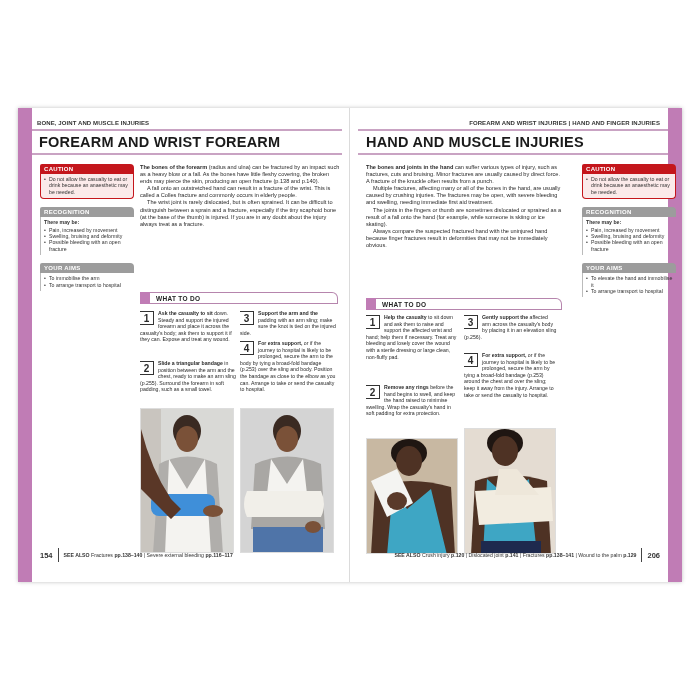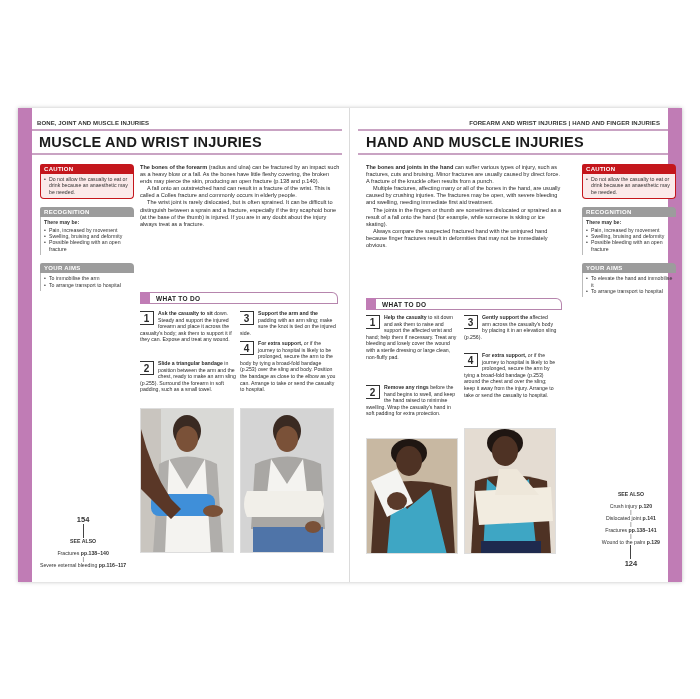--- a/index.html
+++ b/index.html
@@ -79,37 +79,37 @@
   .step { position: absolute; font-size: 5.2px; line-height: 6.6px; color: #2a2a2a; }
   .step .num {
     float: left; width: 14px; height: 14px; border: 1px solid #333; border-left: none;
     font-size: 10px; font-weight: bold; text-align: center; line-height: 13px; margin-right: 4px; margin-top: 1px;
   }
   .step b { font-weight: bold; }
 
   .photo { position: absolute; overflow: hidden; border: 1px solid #ddd; }
   .photo svg { display: block; }
 
-  .footer { position: absolute; bottom: 14px; font-size: 5.2px; color: #333; display: flex; align-items: center; flex-direction: column; }
+  .footer { position: absolute; bottom: 20px; font-size: 5.2px; color: #333; display: flex; align-items: center; }
   .footer .pg { font-size: 7.5px; font-weight: bold; }
   .footer .sep-v { width: 1px; height: 14px; background: #444; margin: 0 5px; }
   .footer b { font-weight: bold; }
   .page.left .footer { left: 22px; }
   .page.right .footer { right: 22px; }
 </style>
 </head>
 <body>
 
 <div class="spread">
 
   <div class="page left">
     <div class="tab-strip"></div>
     <div class="running-head">BONE, JOINT AND MUSCLE INJURIES</div>
     <div class="title-bar">
-      <h1>MUSCLE AND WRIST INJURIES</h1>
+      <h1>FOREARM AND WRIST FOREARM</h1>
     </div>
 
     <div class="side-col">
       <div class="box">
         <div class="box-head caution">CAUTION</div>
         <div class="box-body caution-body">
             <ul>
               <li>Do not allow the casualty to eat or drink because an anaesthetic may be needed.</li>
             </ul>
           </div>
@@ -296,16 +296,16 @@
     <div class="footer">
       <b>SEE ALSO</b>&nbsp;
       <span><span>Crush injury</span> <b>p.120</b></span>
       &nbsp;|&nbsp;
       <span><span>Dislocated joint</span> <b>p.141</b></span>
       &nbsp;|&nbsp;
       <span><span>Fractures</span> <b>pp.138–141</b></span>
       &nbsp;|&nbsp;
       <span><span>Wound to the palm</span> <b>p.129</b></span>
       <span class="sep-v"></span>
-      <span class="pg">124</span>
+      <span class="pg">206</span>
     </div>
   </div>
 </div>
 
 </body></html>

